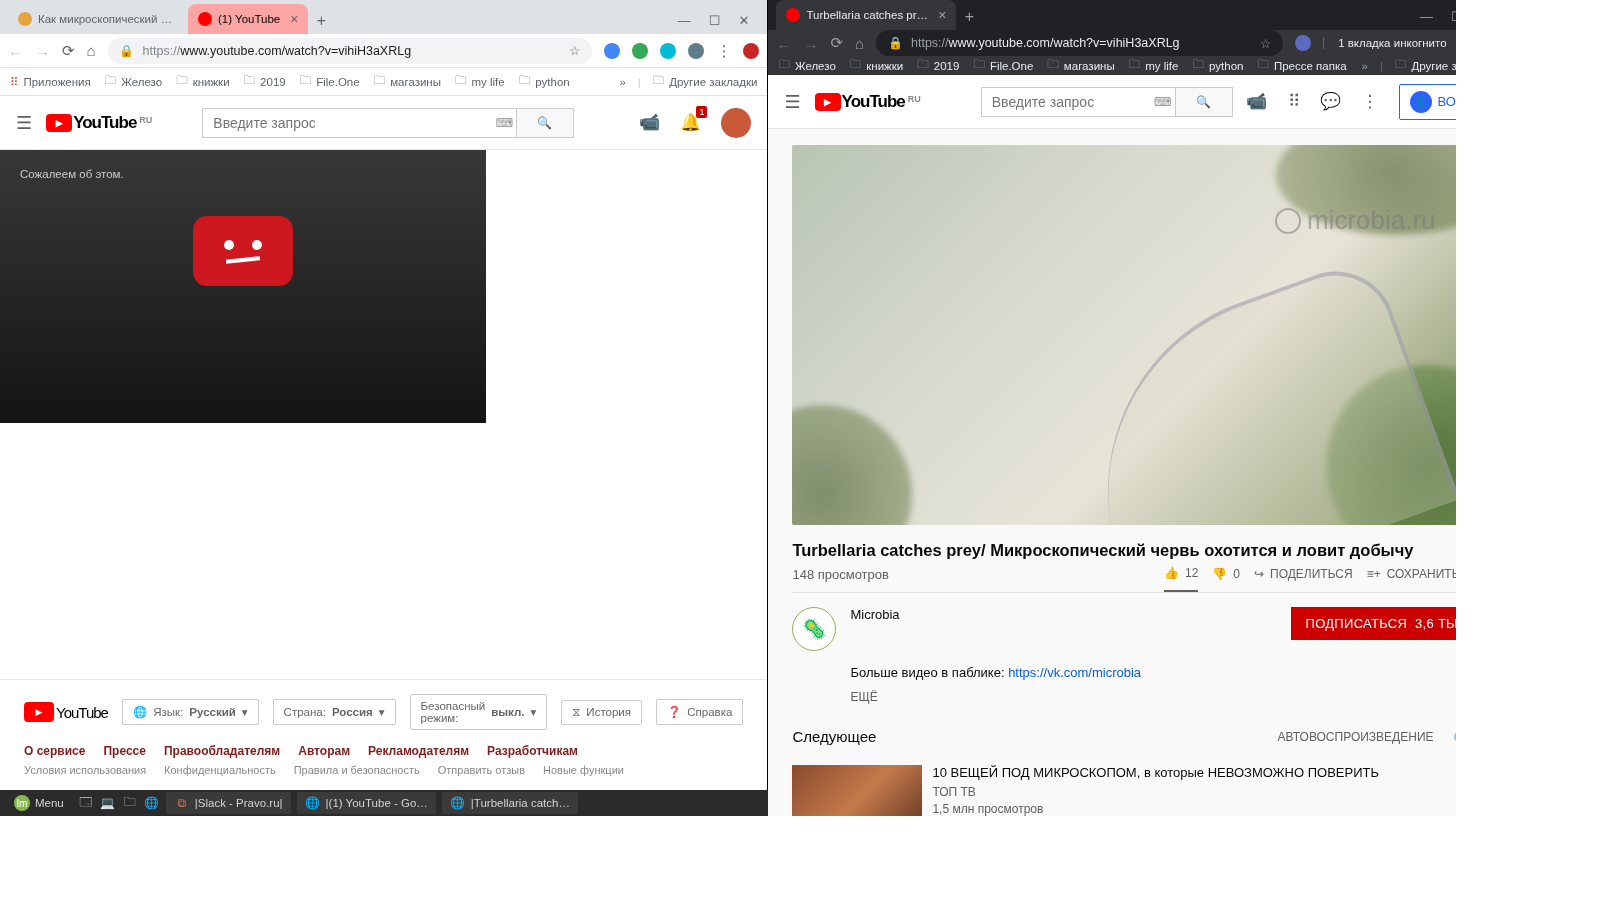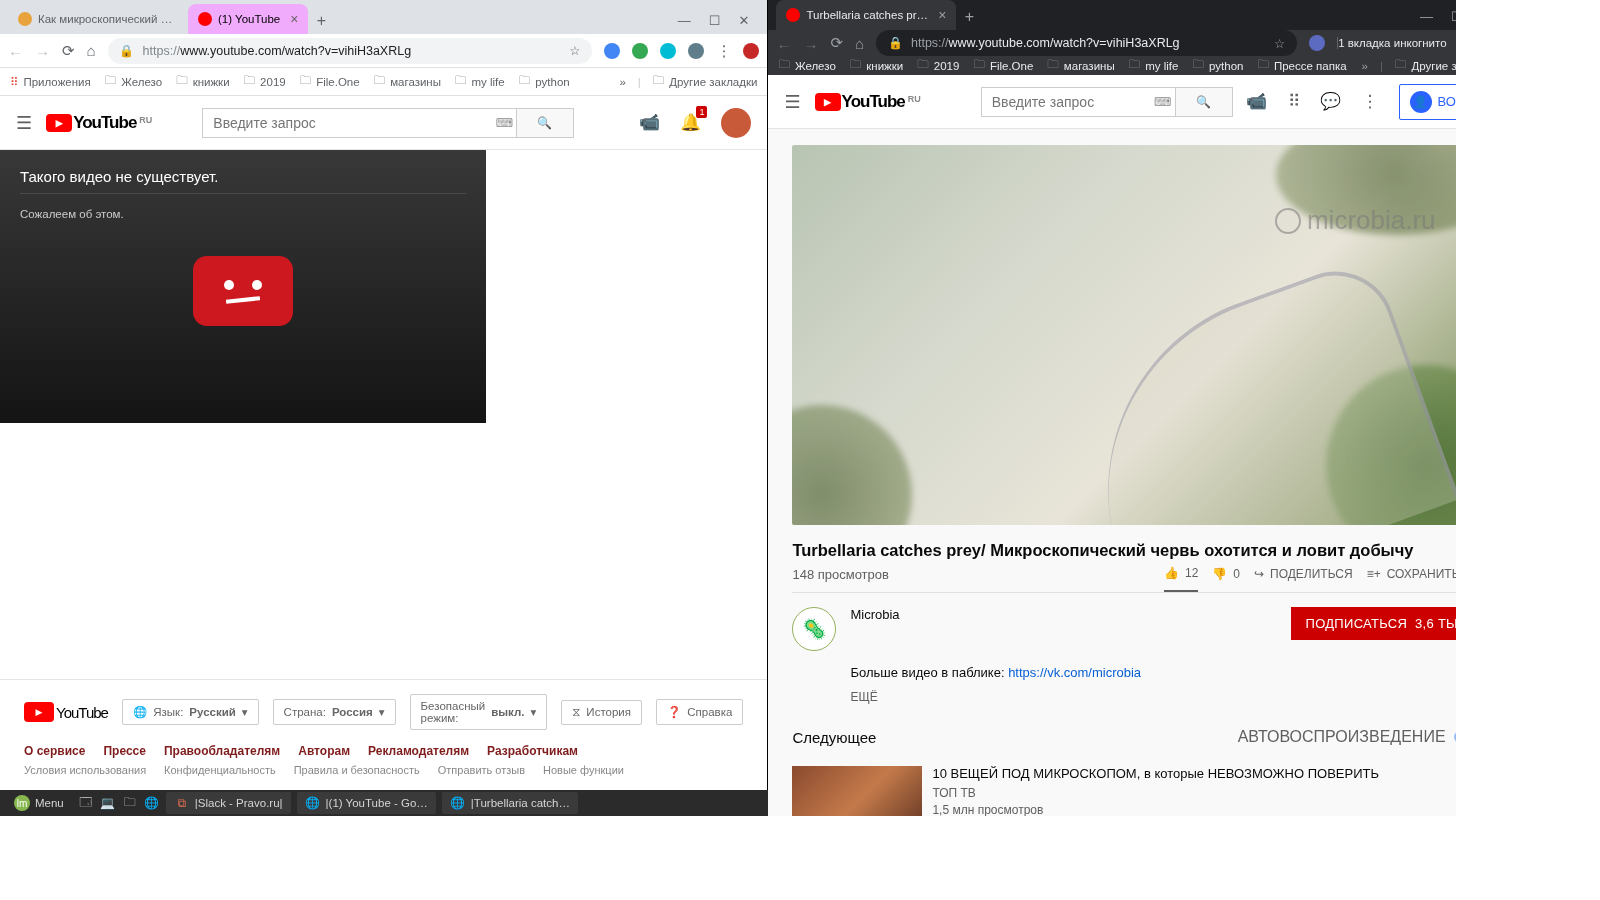--- a/index.html
+++ b/index.html
@@ -5,21 +5,21 @@
 *{margin:0;padding:0;box-sizing:border-box;font-family:Arial,sans-serif}
 body{width:1456px;height:816px;overflow:hidden;font-size:12px}
 .split{display:flex;width:100%;height:790px}
 .win{flex:1;display:flex;flex-direction:column;position:relative}
 .win-left{background:#fff;border-right:1px solid #000}
 .win-right{background:#202124;color:#e8eaed}
 .titlebar-light{background:#dee1e6;height:34px;display:flex;align-items:flex-end;padding:0 8px}
 .titlebar-dark{background:#202124;height:34px;display:flex;align-items:flex-end;padding:0 8px}
 .tab{display:flex;align-items:center;height:30px;padding:0 10px;border-radius:8px 8px 0 0;font-size:11.5px;gap:6px;max-width:180px;cursor:pointer}
 .tab-inactive-l{color:#5f6368}
-.tab-active-l{background:#f0abfc}
+.tab-active-l{background:#fca5a5}
 .tab-active-d{background:#35363a;color:#e8eaed}
 .tab .favicon{width:14px;height:14px;border-radius:50%;flex-shrink:0}
 .tab .ttxt{overflow:hidden;white-space:nowrap;text-overflow:ellipsis}
 .tab .close{margin-left:4px;color:#666;font-size:14px;flex-shrink:0}
 .newtab{width:26px;height:26px;display:flex;align-items:center;justify-content:center;color:#606368;font-size:16px;cursor:pointer}
 .wincontrols{margin-left:auto;display:flex;gap:18px;padding:0 10px 6px;color:#606368;font-size:13px}
 .wincontrols-d{color:#9aa0a6}
 .addrbar-l{background:#fff;height:34px;display:flex;align-items:center;padding:0 8px;gap:12px;border-bottom:1px solid #e0e0e0}
 .addrbar-d{background:#35363a;height:34px;display:flex;align-items:center;padding:0 8px;gap:12px}
 .navicon{color:#5f6368;font-size:15px;cursor:pointer}
@@ -91,21 +91,21 @@
 .channel-row{display:flex;align-items:flex-start;gap:14px;margin-top:14px}
 .ch-avatar{width:44px;height:44px;border-radius:50%;background:#fff;border:1px solid #94b05c;display:flex;align-items:center;justify-content:center;font-size:20px}
 .ch-info{flex:1}
 .ch-name{font-size:13px;font-weight:500;color:#0a0a0a}
 .ch-date{font-size:12px;color:#606060;margin-top:2px}
 .subscribe-btn{background:#cc0000;color:#fff;padding:9px 14px;font-size:13px;font-weight:500;border:none;cursor:pointer;letter-spacing:0.3px;white-space:nowrap}
 .desc{font-size:13px;color:#0a0a0a;margin-top:14px;margin-left:58px}
 .desc a{color:#065fd4;text-decoration:none}
 .more{font-size:12px;color:#606060;margin-top:10px;margin-left:58px;font-weight:500;cursor:pointer}
 .upnext{margin-top:24px;display:flex;align-items:center;font-size:15px;color:#0a0a0a}
-.autoplay{margin-left:auto;font-size:16px;color:#606060;display:flex;align-items:center;gap:8px}
+.autoplay{margin-left:auto;font-size:12px;color:#606060;display:flex;align-items:center;gap:20px}
 .toggle{width:32px;height:12px;background:#99b9f3;border-radius:6px;position:relative}
 .toggle-knob{width:16px;height:16px;background:#065fd4;border-radius:50%;position:absolute;right:-2px;top:-2px}
 .rec{display:flex;gap:10px;margin-top:20px}
 .rec-thumb{width:130px;height:74px;background:linear-gradient(135deg,#8b4a2f,#c47a4a,#5a3020);flex-shrink:0}
 .rec-info{font-size:13px}
 .rec-title{font-weight:500;color:#0a0a0a;line-height:1.3}
 .rec-ch{color:#606060;font-size:12px;margin-top:3px}
 .taskbar{height:26px;background:#2b2b2b;display:flex;align-items:center;padding:0 6px;gap:6px;color:#d4d4d4;font-size:11.5px}
 .tb-item{display:flex;align-items:center;gap:5px;padding:3px 8px;cursor:pointer;border-radius:2px}
 .tb-active{background:#3a3a3a}
@@ -211,21 +211,20 @@
         <span class="yt-sbtn">🔍</span>
       </div>
       <div class="yt-right">
         <span class="yt-ricon">📹</span>
         <div class="yt-ricon yt-bell">🔔<span class="yt-badge">1</span></div>
         <span class="yt-avatar"></span>
       </div>
     </div>
     <div class="content-l">
       <div class="err-player">
-        <div class="err-title">Такого видео не существует.</div>
         <div class="err-sub">Сожалеем об этом.</div>
         <div class="sad-yt">
           <div class="sad-eyes">
               <div class="sad-eye"></div>
               <div class="sad-eye"></div>
             </div>
           <div class="sad-mouth"></div>
         </div>
       </div>
       <div class="yt-footer">
@@ -278,21 +277,21 @@
       <span class="navicon navicon-d" style="opacity:.5">→</span>
       <span class="navicon navicon-d">⟳</span>
       <span class="navicon navicon-d">⌂</span>
       <div class="url-d">
         <span class="lock">🔒</span>
         <span><span class="url-prefix-d">https://</span><span>www.youtube.com/watch?v=vihiH3aXRLg</span></span>
         <span class="star" style="color:#9aa0a6">☆</span>
       </div>
       <div class="ext-icons" style="color:#e8eaed">
         <span class="ext-icon" style="background:#5c6bc0"></span>
-        <span style="font-size:11.5px;border-left:1px solid #5f6368;padding-left:0">1 вкладка инкогнито</span>
+        <span style="font-size:11.5px;border-left:1px solid #5f6368;padding-left:14px">1 вкладка инкогнито</span>
         <span class="ext-icon" style="background:#5f6368;color:#fff;display:flex;align-items:center;justify-content:center;font-size:10px">🕵</span>
         <span class="navicon navicon-d">⋮</span>
       </div>
     </div>
     <div class="bm-bar-d">
       <span class="bm">
           <span class="bm-folder-d">🗀</span>
           <span>Железо</span>
         </span>
       <span class="bm">

